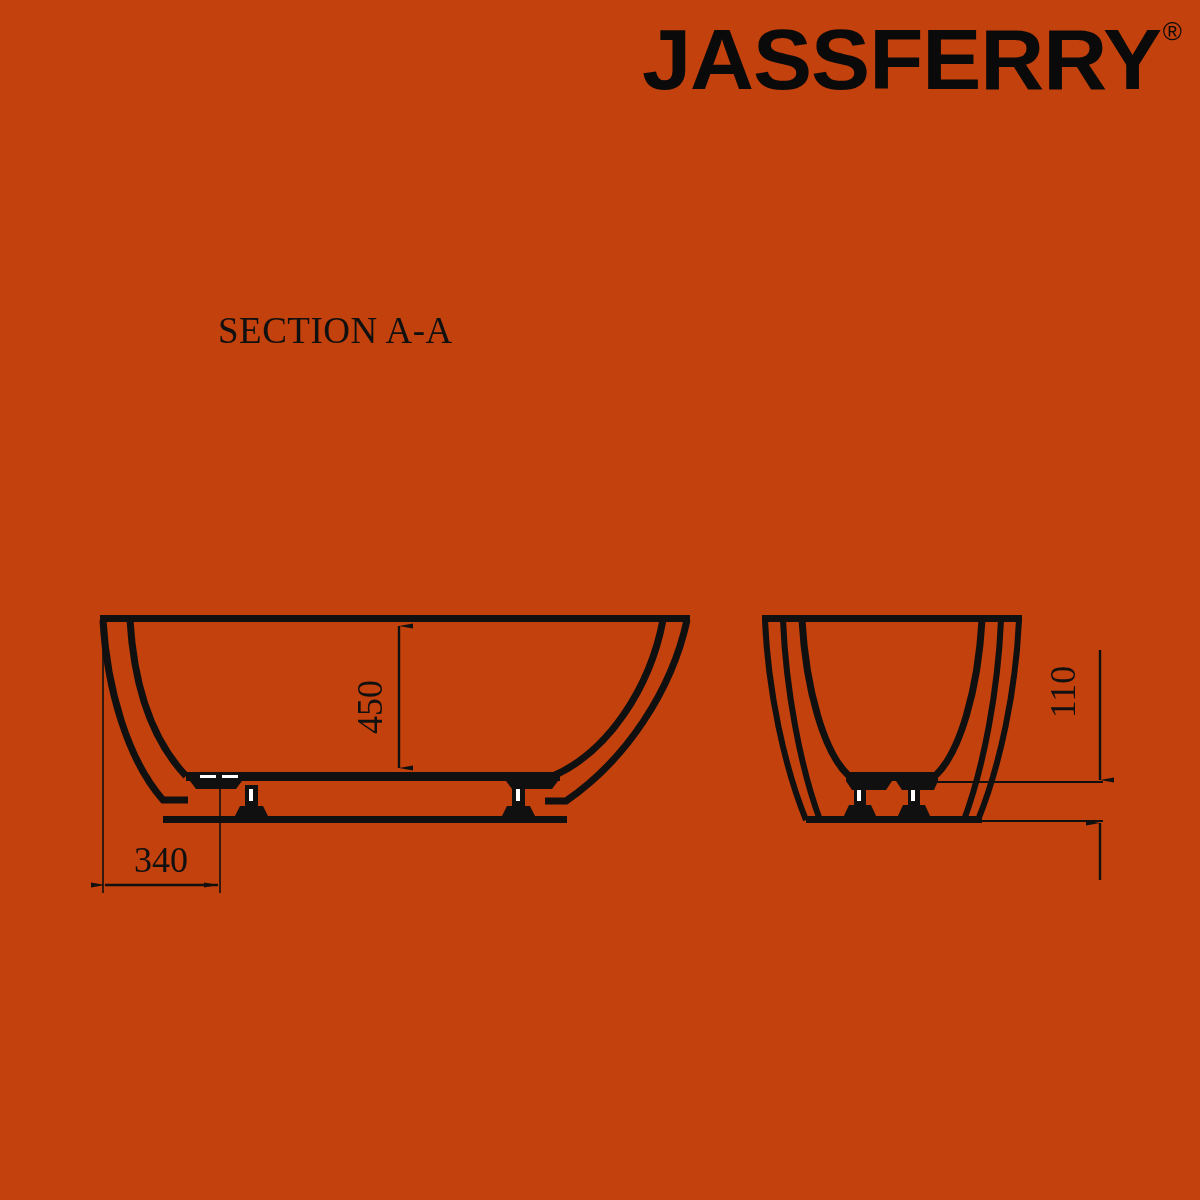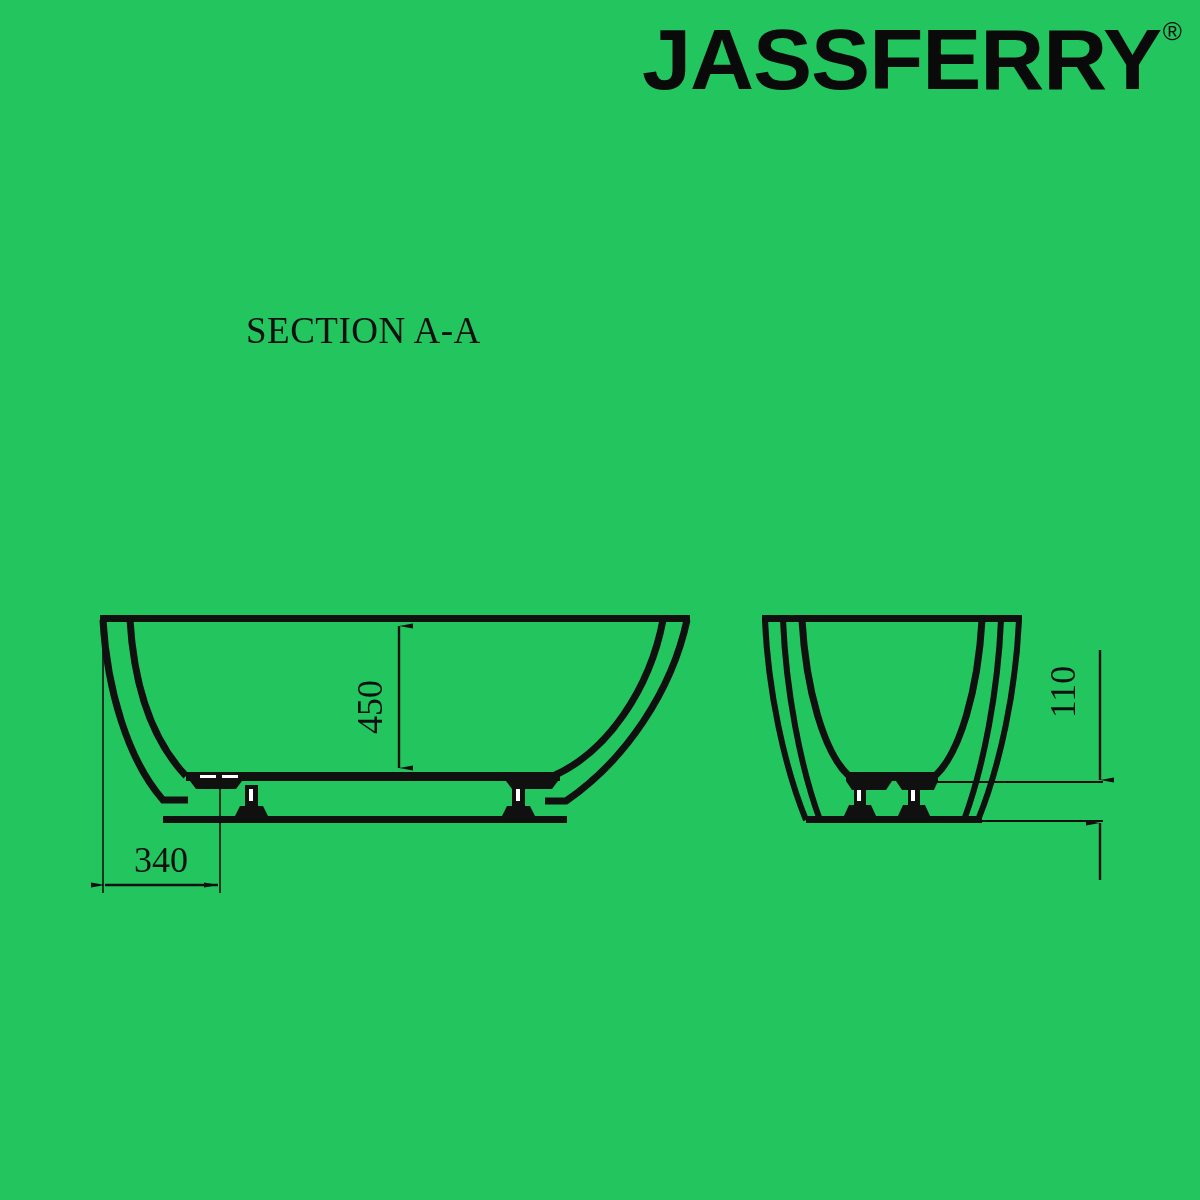--- a/index.html
+++ b/index.html
@@ -11,21 +11,21 @@
   body {
     width: 1200px;
     height: 1200px;
     font-family: "Liberation Sans", sans-serif;
     overflow: hidden;
   }
   #page {
     position: relative;
     width: 1200px;
     height: 1200px;
-    background: #22c55e;
+    background: #c2410c;
   }
   
   #brand {
     position: absolute;
     top: 16px;
     right: 18px;
     display: flex;
     align-items: flex-start;
     line-height: 1;
     white-space: nowrap;
@@ -48,21 +48,21 @@
   }
   
   .section-caption {
     position: absolute;
     font-family: "Liberation Serif", serif;
     font-size: 37px;
     color: #101010;
     letter-spacing: 0.5px;
     white-space: nowrap;
   }
-  #caption-aa { left: 218px; top: 309px; margin-left: 28px; }
+  #caption-aa { left: 218px; top: 309px; }
   #caption-bb { left: 775px; top: 309px; }
   
   #drawing {
     position: absolute;
     left: 0;
     top: 0;
     width: 1200px;
     height: 1200px;
   }
   .dim-text {

